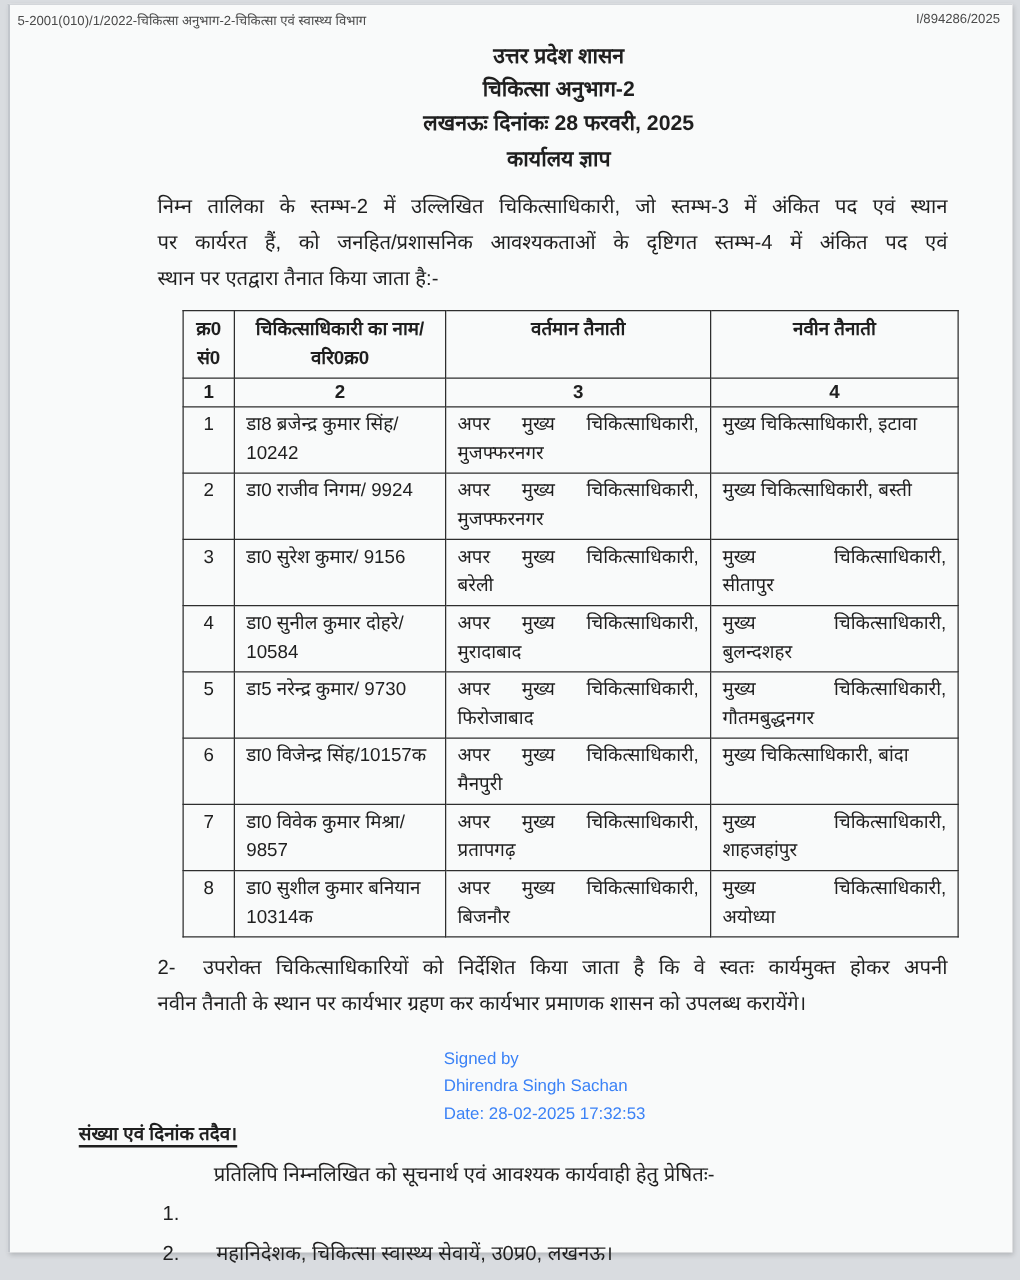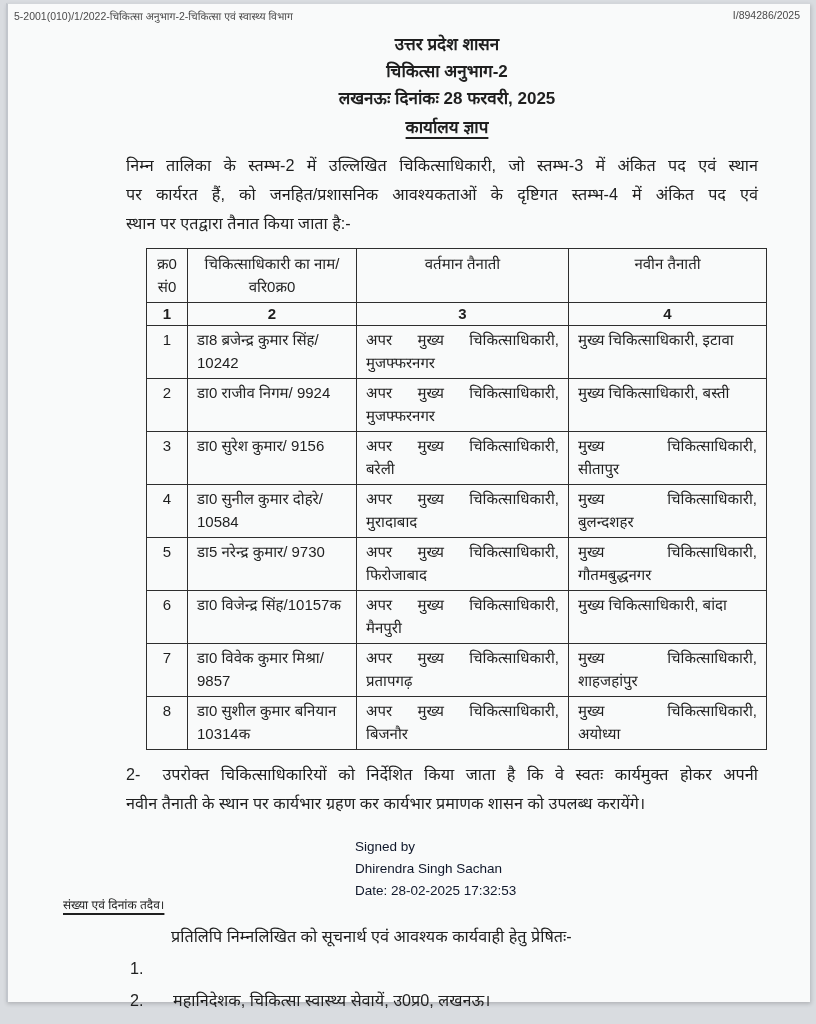--- a/index.html
+++ b/index.html
@@ -24,21 +24,20 @@
   .ref-row {
     display: flex; justify-content: space-between;
     padding: 5px 10px 0 6px;
     font-size: 10.5px; color: #4a4a4a;
   }
   
   .letterhead { text-align: center; margin-top: 8px; transform: translateX(38px); }
   .letterhead > div { font-weight: bold; font-size: 17px; line-height: 27px; }
   .subject { margin-top: 2px; }
   .subject span {
-    text-decoration: underline;
     text-underline-offset: 4px;
     text-decoration-thickness: 1.5px;
   }
   
   .para { margin: 10px 52px 0 118px; font-size: 16.2px; }
   .para .pline { line-height: 29px; white-space: nowrap; }
   .jl { text-align: justify; text-align-last: justify; white-space: normal !important; }
   .pline.indent { text-indent: 48px; }
   .p2-label { display: inline-block; margin-right: 22px; }
   
@@ -52,40 +51,40 @@
   table.memo-table td {
     border: 1.5px solid #2e2e2e;
     vertical-align: top;
     padding: 3px 9px 4px 9px;
     line-height: 22.5px;
   }
   col.c1 { width: 41px; }
   col.c2 { width: 169px; }
   col.c3 { width: 212px; }
   col.c4 { width: 198px; }
-  tr.head-row td { text-align: center; font-weight: normal; padding: 4px 4px; }
+  tr.head-row td { text-align: center; font-weight: bold; padding: 4px 4px; }
   tr.num-row td { text-align: center; font-weight: bold; padding: 1px 4px; line-height: 20px; }
   td.sn-cell { text-align: center; }
   td .cline { display: block; }
   
   .sign-row { position: relative; height: 76px; margin-top: 16px; }
   .sign-en {
     position: absolute; left: 347px; top: 2px;
-    font-size: 13.5px; color: #0f172a; line-height: 22px;
+    font-size: 13.5px; color: #3b82f6; line-height: 22px;
   }
   .sign-hi {
     position: absolute; left: 556px; top: 0;
     width: 180px; text-align: center;
     font-size: 16px; line-height: 27px;
   }
   .sign-hi .sig-name { font-weight: bold; }
   
   .number-line {
     margin: -14px 0 0 55px;
-    font-size: 12px; font-weight: normal;
+    font-size: 15px; font-weight: bold;
     text-decoration: underline;
     text-underline-offset: 4px;
     text-decoration-thickness: 1.5px;
     width: fit-content;
   }
   .copy-intro { margin: 12px 0 0 163px; font-size: 16.2px; }
   .copy-list { margin-top: 8px; }
   .copy-item { display: flex; margin: 6px 0 0 122px; font-size: 16.2px; line-height: 26px; }
   .copy-num { width: 43px; flex: 0 0 43px; }
 </style>

